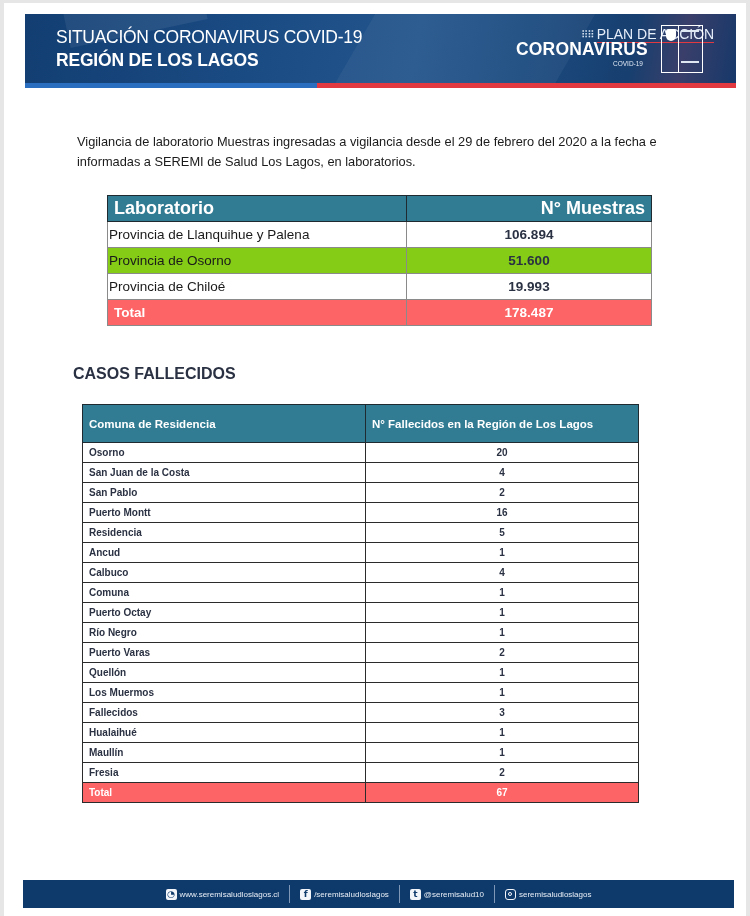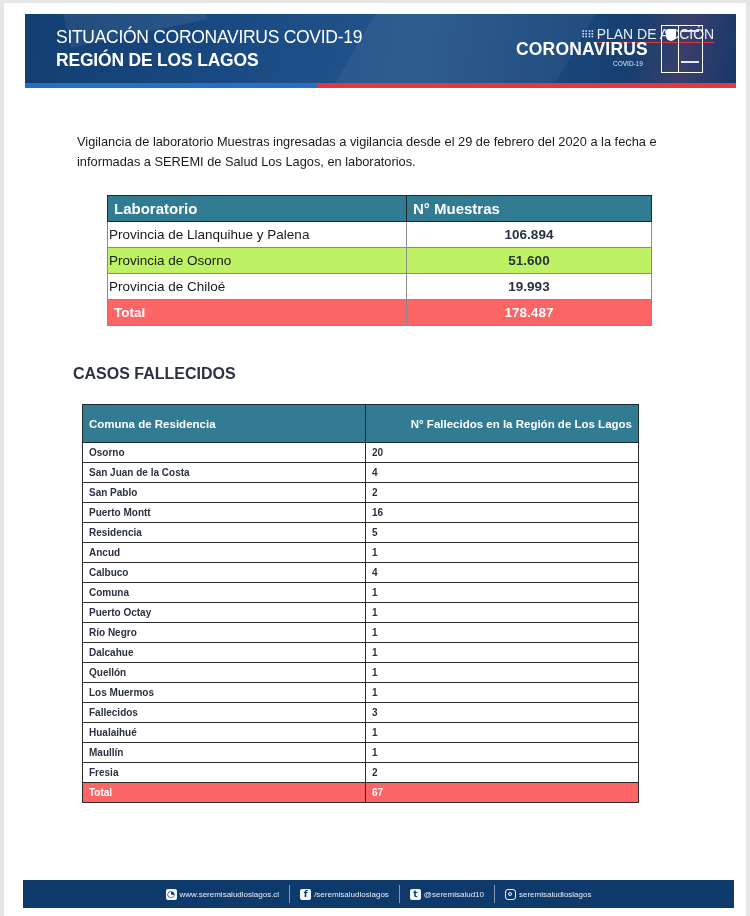--- a/index.html
+++ b/index.html
@@ -75,54 +75,54 @@
     
     .intro {
       position: absolute; left: 69px; top: 125px; width: 620px;
       font-size: 12.8px; line-height: 20px; color: #1b1b1b;
     }
 
     
     table { border-collapse: collapse; position: absolute; }
     .t1 { left: 103px; top: 192px; width: 545px; }
     .t1 th {
-      background: #327c93; color: #fff; font-weight: bold; font-size: 15px;
+      background: #327c93; color: #fff; font-weight: bold; font-size: 18px;
       height: 25px; padding: 0 6px; border: 1px solid #1f2a30; text-align: left; margin-left: 36px;
     }
-    .t1 th.num { text-align: left; }
+    .t1 th.num { text-align: right; }
     .t1 td {
       height: 25px; font-size: 13.5px; color: #1a1a1a; border: 1px solid #8a8a8a;
       padding: 0 1px;
     }
     .t1 td.num { text-align: center; font-weight: bold; color: #2a3142; }
-    .t1 tr.alt td { background: #bef264; }
+    .t1 tr.alt td { background: #84cc16; }
     .t1 tr.total td {
       background: #fd6466; color: #fff; font-weight: bold; padding: 0 6px;
     }
     .t1 tr.total td.num { color: #fff; }
     .t1 .c1 { width: 286px; }
 
     
     .section-title {
       position: absolute; left: 69px; top: 362px; font-weight: bold;
       font-size: 16px; color: #2a3142;
     }
 
     
     .t2 { left: 78px; top: 401px; width: 557px; }
     .t2 th {
       background: #327c93; color: #fff; font-weight: bold; font-size: 11.5px;
       height: 19px; padding: 9px 6px; border: 1px solid #1f2a30; text-align: left;
     }
-    .t2 th.num { text-align: right; }
+    .t2 th.num { text-align: left; }
     .t2 td {
       height: 19px; font-size: 10px; font-weight: bold; color: #2a3142;
       border: 1px solid #2b2b2b; padding: 0 6px; line-height: 18px;
     }
-    .t2 td.num { }
+    .t2 td.num { text-align: center; }
     .t2 .c1 { width: 270px; }
     .t2 tr.total td { background: #fd6466; color: #fff; }
 
     
     .footer {
       position: absolute; left: 19px; top: 877px; width: 711px; height: 28px;
       background: #0e3a6b; display: flex; align-items: center; justify-content: center;
       gap: 0;
     }
     .f-item {
@@ -244,22 +244,22 @@
         </tr>
       <tr>
           <td>Puerto Octay</td>
           <td class="num">1</td>
         </tr>
       <tr>
           <td>Río Negro</td>
           <td class="num">1</td>
         </tr>
       <tr>
-          <td>Dalcahue</td>
-          <td class="num">1</td>
+          <td>Puerto Varas</td>
+          <td class="num">2</td>
         </tr>
       <tr>
           <td>Quellón</td>
           <td class="num">1</td>
         </tr>
       <tr>
           <td>Los Muermos</td>
           <td class="num">1</td>
         </tr>
       <tr>

